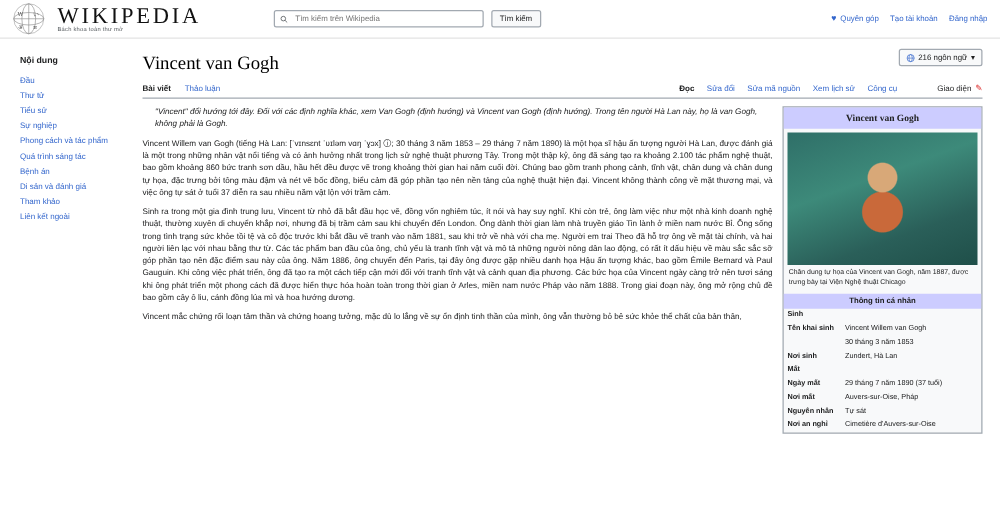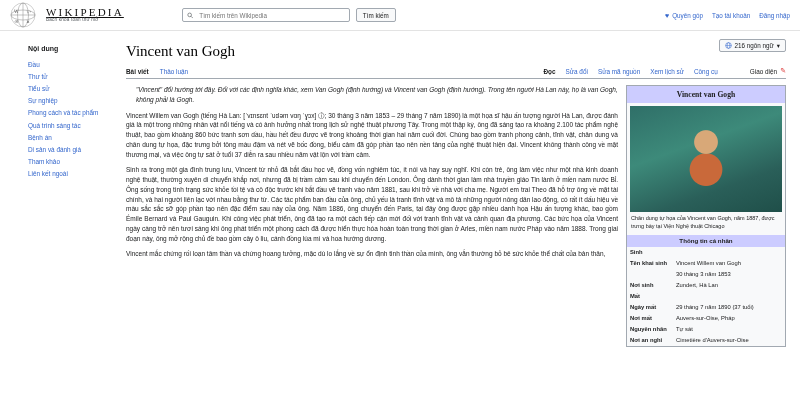--- a/index.html
+++ b/index.html
@@ -17,21 +17,21 @@
   
   .header {
     height: 31px; border-bottom:1px solid #e3e3e3;
     display:flex; align-items:center; padding:0 10px; gap:10px;
     background:#fff;
   }
   .globe { width:26px; height:26px; flex:none; }
   .brand { line-height:1.05; }
   .brand .wordmark {
     font-family:"Liberation Serif", serif;
-    font-size:11px; letter-spacing:2.2px; color:#111;text-decoration:underline;
+    font-size:18px; letter-spacing:2.2px; color:#111;
   }
   .brand .tagline { font-size:4.6px; color:#54595d; letter-spacing:.2px; }
   .searchwrap { display:flex; align-items:center; gap:6px; margin-left:48px; }
   .searchbox {
     width:168px; height:14px; border:1px solid #a2a9b1; border-radius:2px;
     display:flex; align-items:center; padding:0 4px; gap:4px; background:#fff;
   }
   .searchbox input {
     border:none; outline:none; font-size:6.3px; width:100%;
     font-family:"Liberation Sans", sans-serif; color:#202122; background:transparent;
@@ -39,21 +39,21 @@
   .btn-search {
     height:14px; border:1px solid #a2a9b1; background:#f8f9fa; border-radius:2px;
     font-size:6.3px; padding:0 6px; color:#202122; cursor:pointer;
     font-family:"Liberation Sans", sans-serif;
   }
   .header-right { margin-left:auto; display:flex; align-items:center; gap:9px; font-size:6.3px; }
   .donate { color:#3366cc; display:flex; align-items:center; gap:3px; }
   .heart { color:#3366cc; font-size:7px; }
 
   
-  .layout { display:flex; height: calc(412px - 31px); padding-left: 12px; }
+  .layout { display:flex; height: calc(412px - 31px); }
   .sidebar { width:104px; flex:none; padding:14px 8px 0 14px; }
   .content { flex:1; padding:10px 14px 0 10px; position:relative; overflow:hidden; }
 
   .toc-title { font-size:7px; font-weight:bold; color:#202122; margin-bottom:6px; padding-left:2px;}
   .toc-list { list-style:none; margin:0; padding:0; }
   .toc-list li { font-size:6.4px; color:#3366cc; padding:2.6px 0 2.6px 2px; }
 
   
   .lang-btn {
     position:absolute; right:14px; top:8px;

